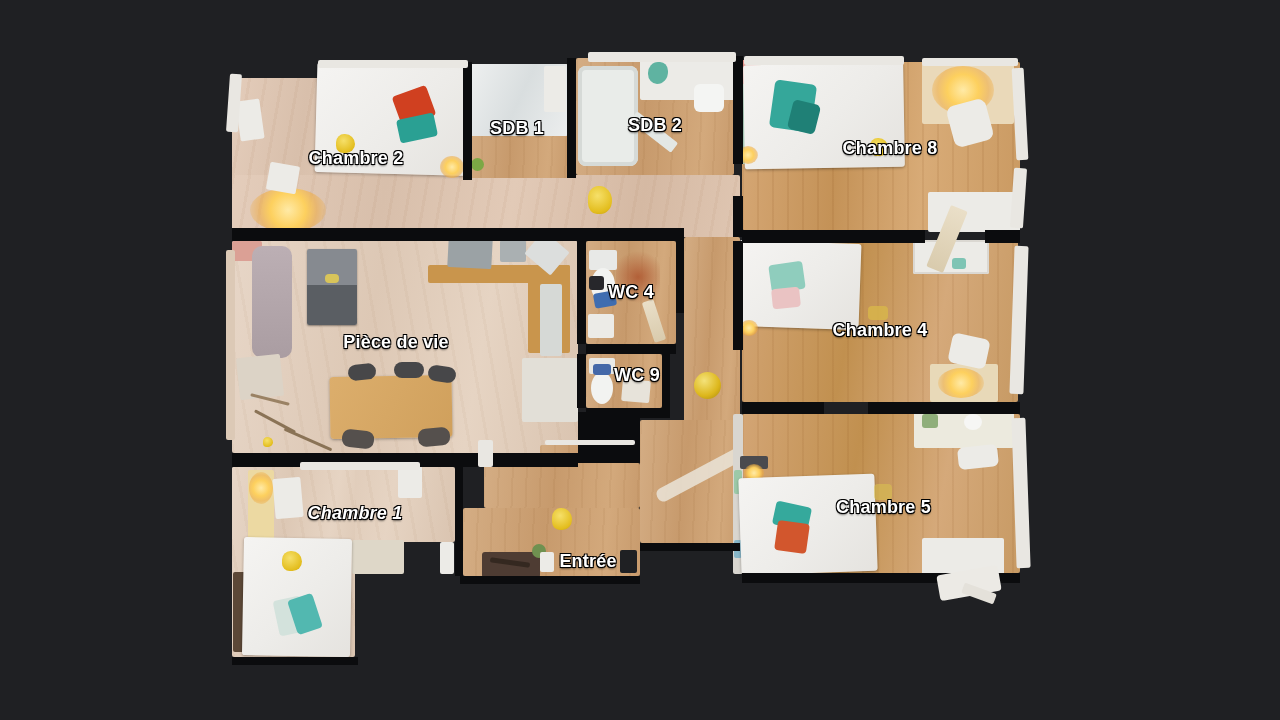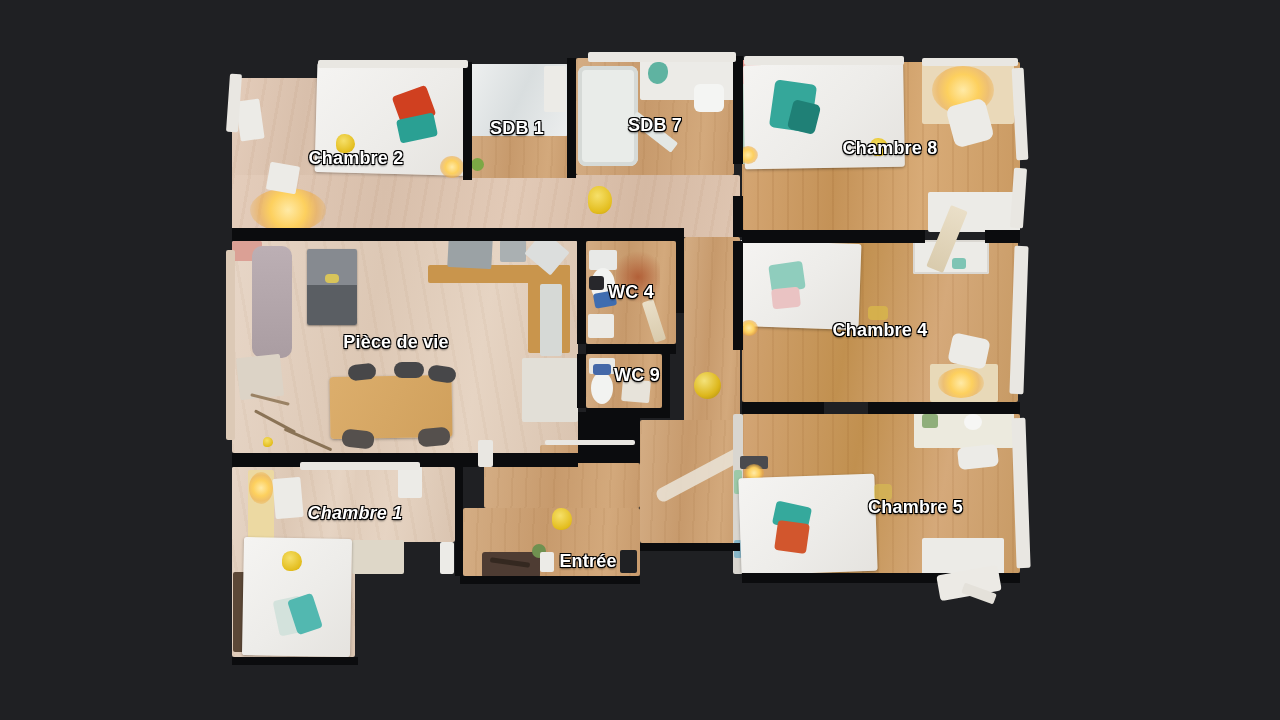--- a/index.html
+++ b/index.html
@@ -207,23 +207,23 @@
 
   <div class="it" style="left:482px;top:552px;width:58px;height:26px;background:#4e3c33;border-radius:3px;"></div>
   <div class="it" style="left:490px;top:560px;width:40px;height:5px;background:#342820;transform:rotate(8deg);"></div>
   <div class="it" style="left:532px;top:544px;width:14px;height:14px;background:#6f9150;border-radius:50%;"></div>
   <div class="it wh" style="left:540px;top:552px;width:14px;height:20px;"></div>
   <div class="ym" style="left:552px;top:508px;width:20px;height:22px;"></div>
   <div class="it" style="left:620px;top:550px;width:17px;height:23px;background:#1f2023;z-index:2;"></div>
 
   <span class="lbl" style="left:356px;top:158px;">Chambre 2</span>
   <span class="lbl" style="left:517px;top:128px;">SDB 1</span>
-  <span class="lbl" style="left:655px;top:125px;">SDB 7</span>
+  <span class="lbl" style="left:655px;top:125px;">SDB 2</span>
   <span class="lbl" style="left:890px;top:148px;">Chambre 8</span>
   <span class="lbl" style="left:396px;top:342px;">Pièce de vie</span>
   <span class="lbl" style="left:631px;top:292px;">WC 4</span>
   <span class="lbl" style="left:637px;top:375px;">WC 9</span>
   <span class="lbl" style="left:880px;top:330px;">Chambre 4</span>
   <span class="lbl" style="left:355px;top:513px;font-style:italic;">Chambre 1</span>
   <span class="lbl" style="left:588px;top:561px;">Entrée</span>
-  <span class="lbl" style="left:912px;top:507px;padding-left:7px;">Chambre 5</span>
+  <span class="lbl" style="left:880px;top:507px;padding-left:7px;">Chambre 5</span>
 
 </div>
 
 </body></html>

